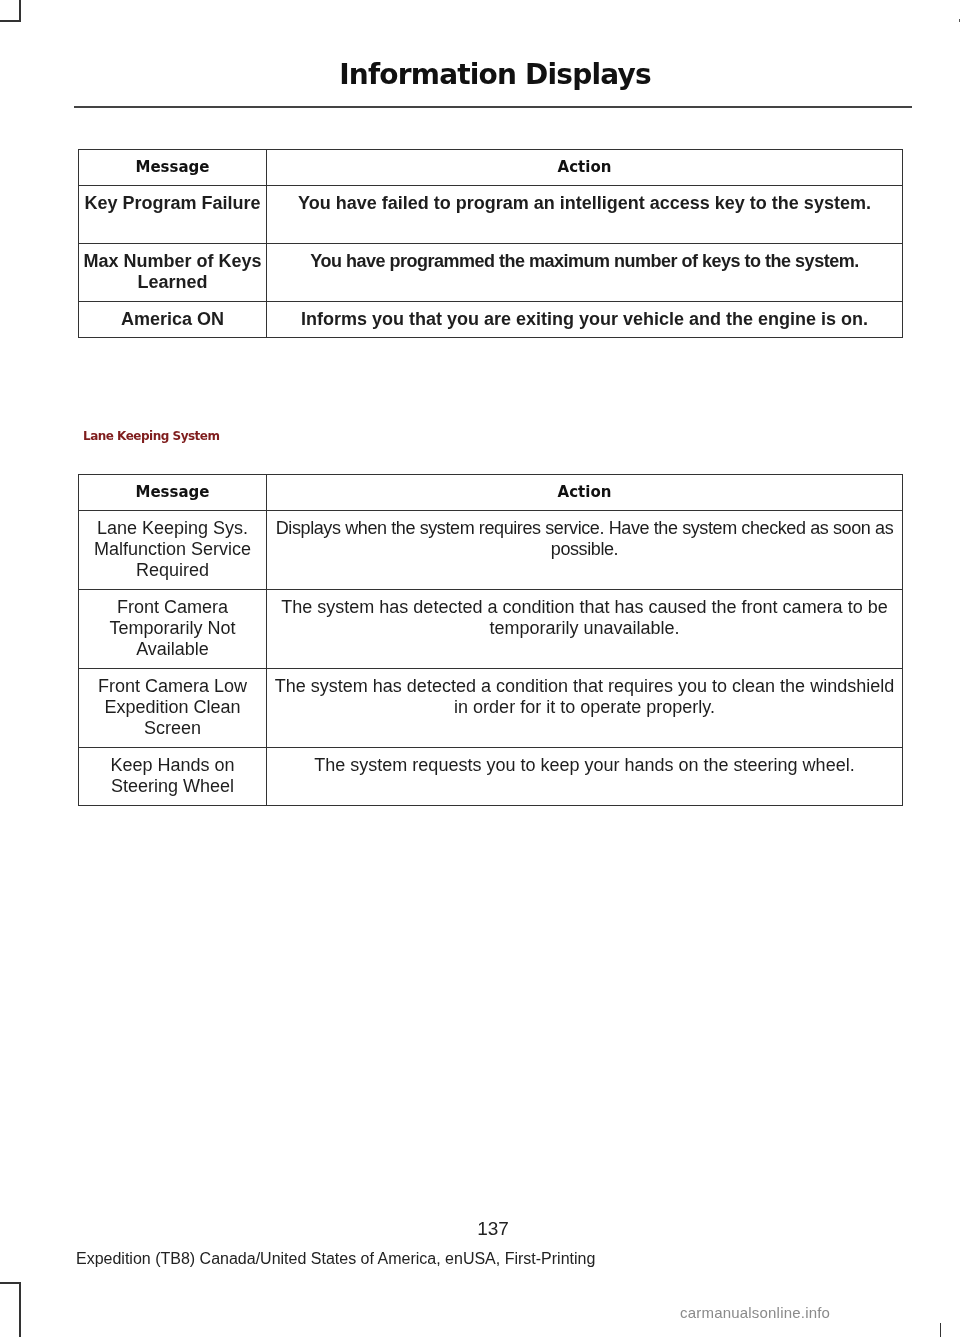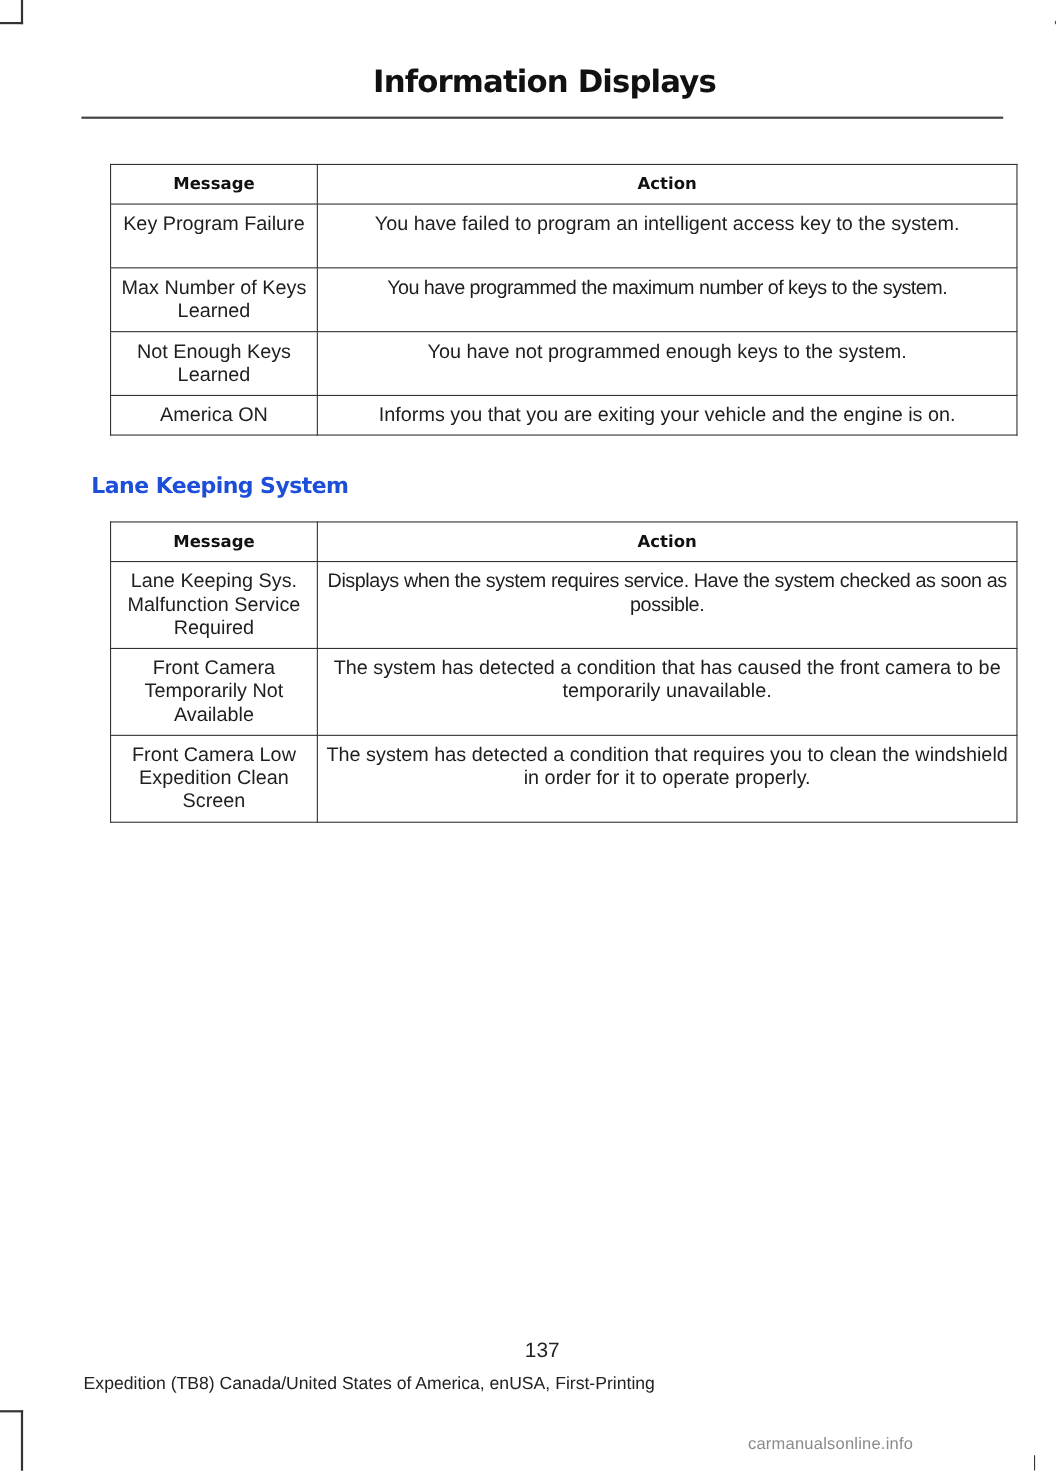--- a/index.html
+++ b/index.html
@@ -62,21 +62,21 @@
       position: absolute;
       top: 106px;
       left: 74px;
       width: 838px;
       height: 2px;
       background: #444;
     }
 
     table.msg-table {
       position: absolute;
-      left: 100px;
+      left: 78px;
       width: 824px;
       border-collapse: collapse;
       table-layout: fixed;
       font-size: 18px;
       line-height: 21px;
       color: #1e1e1e;
     }
     table.msg-table th,
     table.msg-table td {
       border: 1.5px solid #333;
@@ -92,32 +92,32 @@
       vertical-align: middle;
       padding: 0;
       color: #111;
     }
     table.msg-table col.c-msg { width: 188px; }
     table.msg-table col.c-act { width: 636px; }
     table.msg-table td.cell-msg { padding-top: 7px; padding-bottom: 0; }
     table.msg-table td.cell-act { padding-top: 7px; padding-bottom: 0; }
 
     #table1 { top: 149px; }
-    #table1 tr.r { height: 58px; }
+    #table1 tr.r { height: 58px; font-weight: bold; }
     #table1 tr.r.last { height: 36px; }
 
     .section-heading {
       position: absolute;
       top: 429px;
       left: 83px;
       font-family: "DejaVu Sans", sans-serif;
       font-weight: bold;
-      font-size: 20px;
+      font-size: 12px;
       letter-spacing: -0.5px;
-      color: #1d4ed8;
+      color: #7f1d1d;
       text-align: right;
     }
 
     #table2 { top: 474px; }
     #table2 tr.r { height: 79px; margin-left: 28px; }
     #table2 tr.r.short { height: 58px; }
 
     .page-number {
       position: absolute;
       top: 1218px;
@@ -168,24 +168,20 @@
   </thead>
   <tbody>
     <tr class="r">
       <td class="cell-msg">Key Program Failure</td>
       <td class="cell-act">You have failed to program an intelligent access key to the system.</td>
     </tr>
     <tr class="r">
       <td class="cell-msg">Max Number of Keys Learned</td>
       <td class="cell-act" style="letter-spacing:-0.5px;">You have programmed the maximum number of keys to the system.</td>
     </tr>
-    <tr class="r">
-      <td class="cell-msg">Not Enough Keys Learned</td>
-      <td class="cell-act">You have not programmed enough keys to the system.</td>
-    </tr>
     <tr class="r last">
       <td class="cell-msg">America ON</td>
       <td class="cell-act">Informs you that you are exiting your vehicle and the engine is on.</td>
     </tr>
   </tbody>
 </table>
 
 <div class="section-heading">Lane Keeping System</div>
 
 <table class="msg-table" id="table2">
@@ -205,18 +201,22 @@
       <td class="cell-act" style="letter-spacing:-0.4px;">Displays when the system requires service. Have the system checked as soon as possible.</td>
     </tr>
     <tr class="r">
       <td class="cell-msg">Front Camera Temporarily Not Available</td>
       <td class="cell-act">The system has detected a condition that has caused the front camera to be temporarily unavailable.</td>
     </tr>
     <tr class="r">
       <td class="cell-msg">Front Camera Low Expedition Clean Screen</td>
       <td class="cell-act">The system has detected a condition that requires you to clean the windshield in order for it to operate properly.</td>
     </tr>
+    <tr class="r short">
+      <td class="cell-msg">Keep Hands on Steering Wheel</td>
+      <td class="cell-act">The system requests you to keep your hands on the steering wheel.</td>
+    </tr>
   </tbody>
 </table>
 
 <div class="page-number">137</div>
 <div class="footer-text">Expedition (TB8) Canada/United States of America, enUSA, First-Printing</div>
 <div class="watermark">carmanualsonline.info</div>
 
 </body></html>

